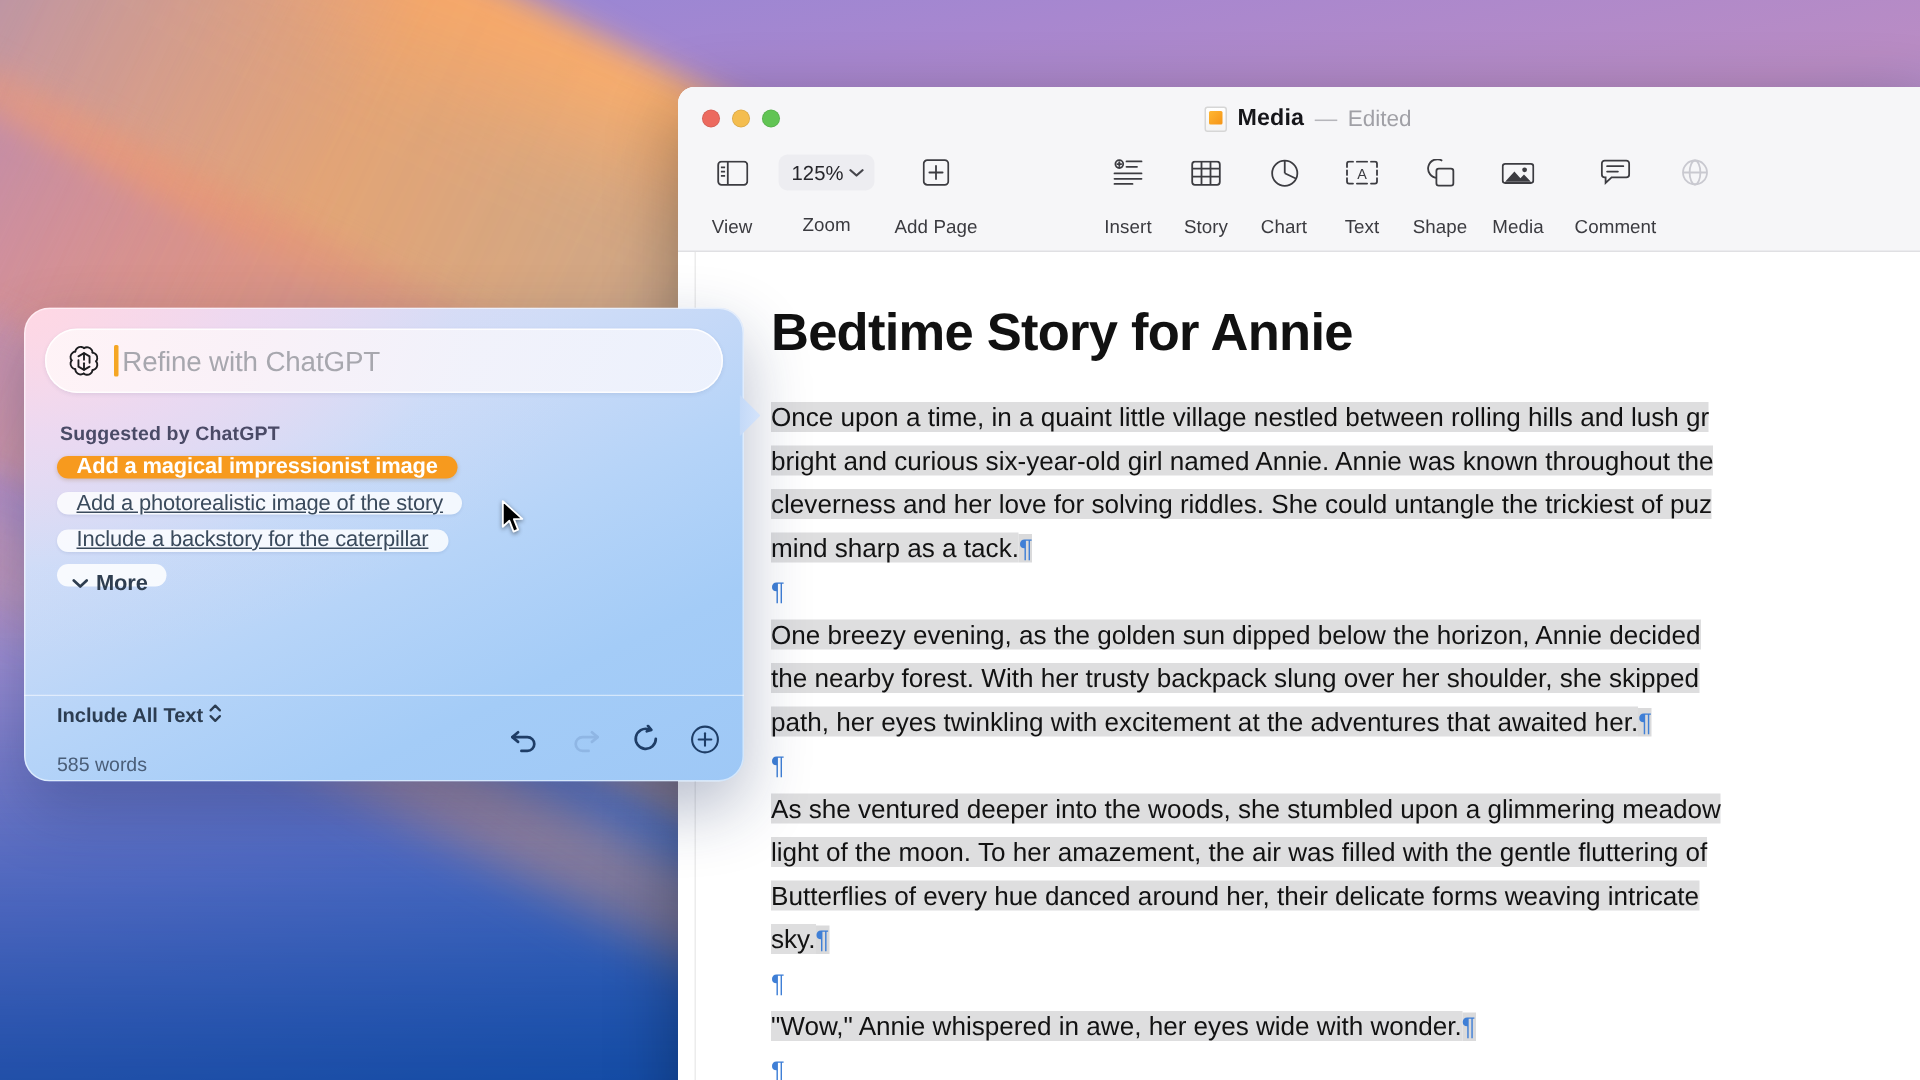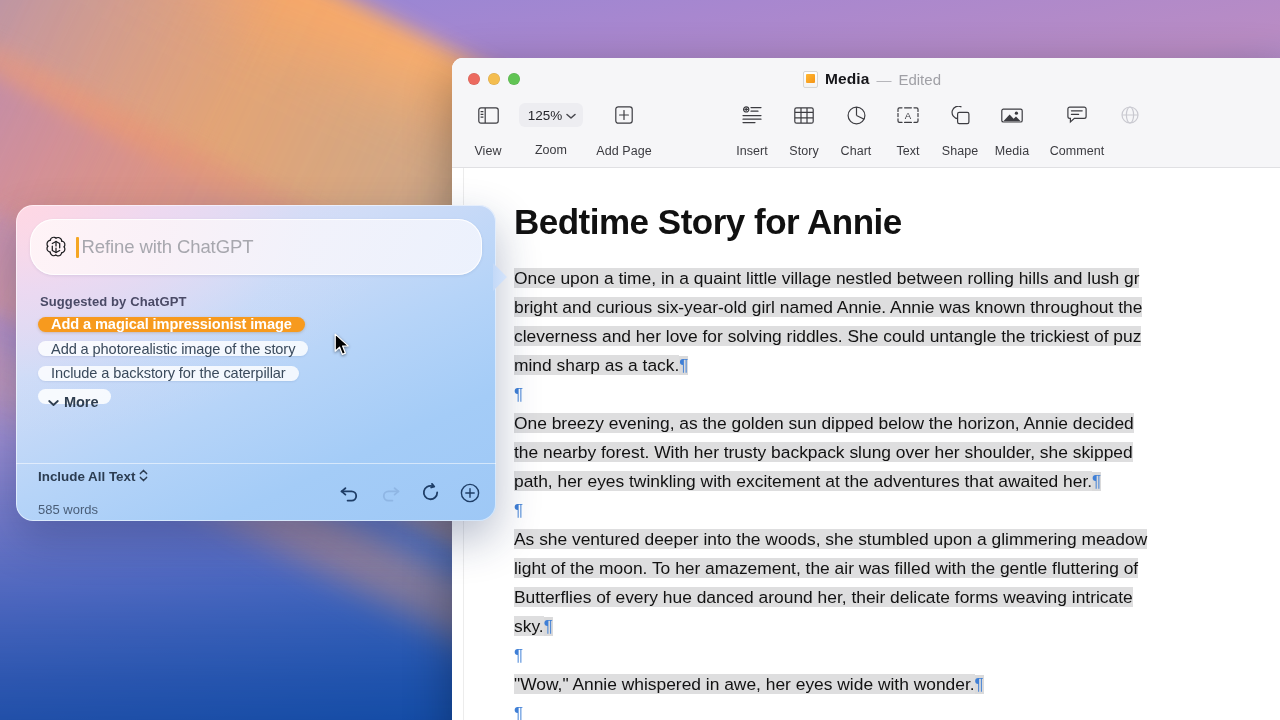--- a/index.html
+++ b/index.html
@@ -189,21 +189,21 @@
   
   #panel-tail {
     position: absolute; right: -11px; top: 58px;
     width: 14px; height: 28px;
     background: linear-gradient(90deg, #c3d9f8, #d5e4fb);
     clip-path: polygon(0 0, 100% 50%, 0 100%);
   }
 
   .cg-input-wrap { padding: 14px 14px 0 14px; }
   .cg-input {
-    height: 56px;
+    height: 43px;
     border-radius: 24px;
     background: linear-gradient(100deg, rgba(255,244,247,0.97) 0%, rgba(250,242,248,0.95) 30%, rgba(243,243,251,0.95) 62%, rgba(239,243,253,0.94) 100%);
     box-shadow: 0 1px 3px rgba(40,60,110,0.10), inset 0 0 0 1px rgba(255,255,255,0.85);
     display: flex; align-items: center;
     padding: 15px 14px;
     gap: 2px;
   }
   .cg-logo { width: 24px; height: 24px; flex: 0 0 24px; }
   .cg-caret {
     width: 2.5px; height: 21px; background: #f5a623;
@@ -222,20 +222,21 @@
     height: 15px; border-radius: 14px;
     padding: 0 13px; margin-bottom: 8px;
     font-size: 14.6px; letter-spacing: -0.1px;
     white-space: nowrap;
   }
   .pill-row { display: block; }
   .pill-plain {
     background: rgba(255,255,255,0.82);
     color: #3a4a5c; font-weight: normal;
     box-shadow: 0 1px 2px rgba(40,70,130,0.10);
+    text-decoration: underline;
   }
   .pill-active {
     background: #f79a1e;
     color: #ffffff; font-weight: bold;
     box-shadow: 0 1px 3px rgba(130,80,10,0.25);
   }
   .pill-more {
     background: rgba(255,255,255,0.85);
     color: #2f3e50; font-weight: bold;
     gap: 5px; padding: 12px 13px 0 10px;

